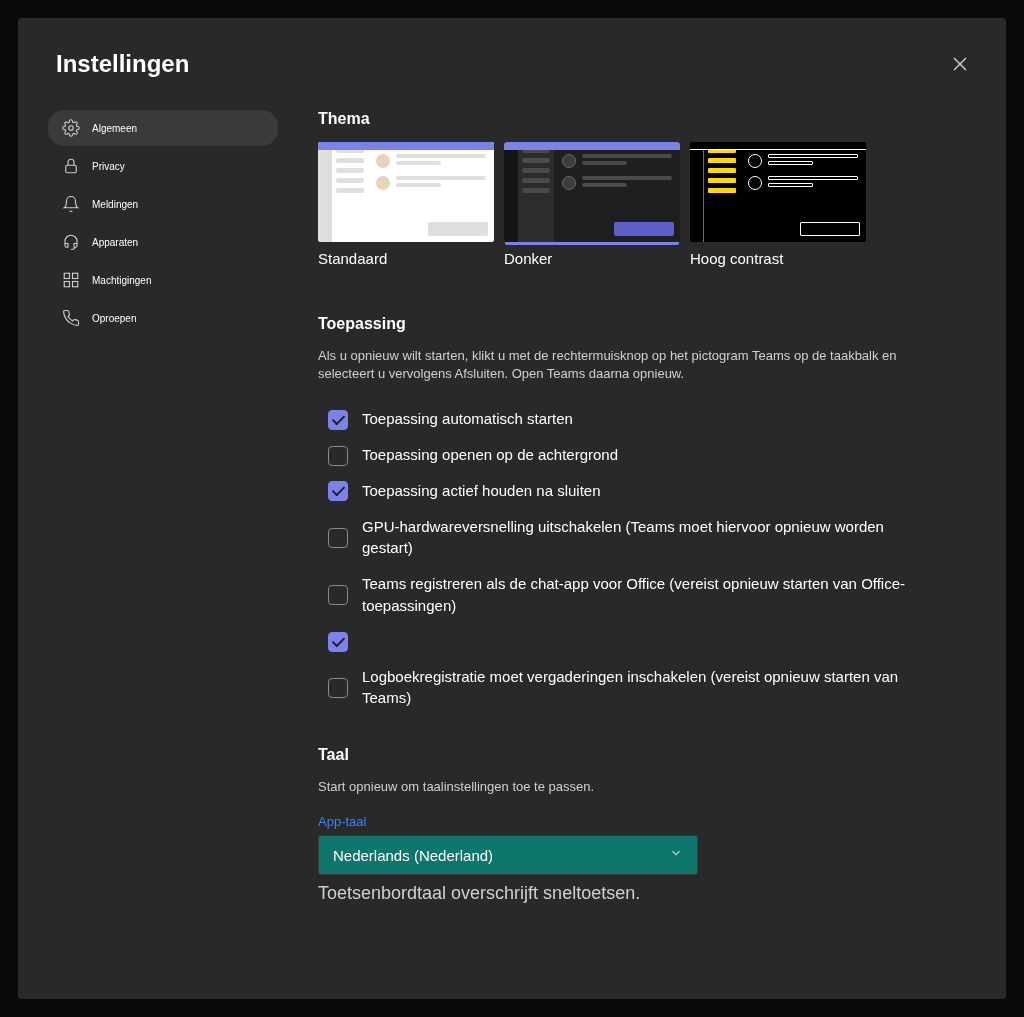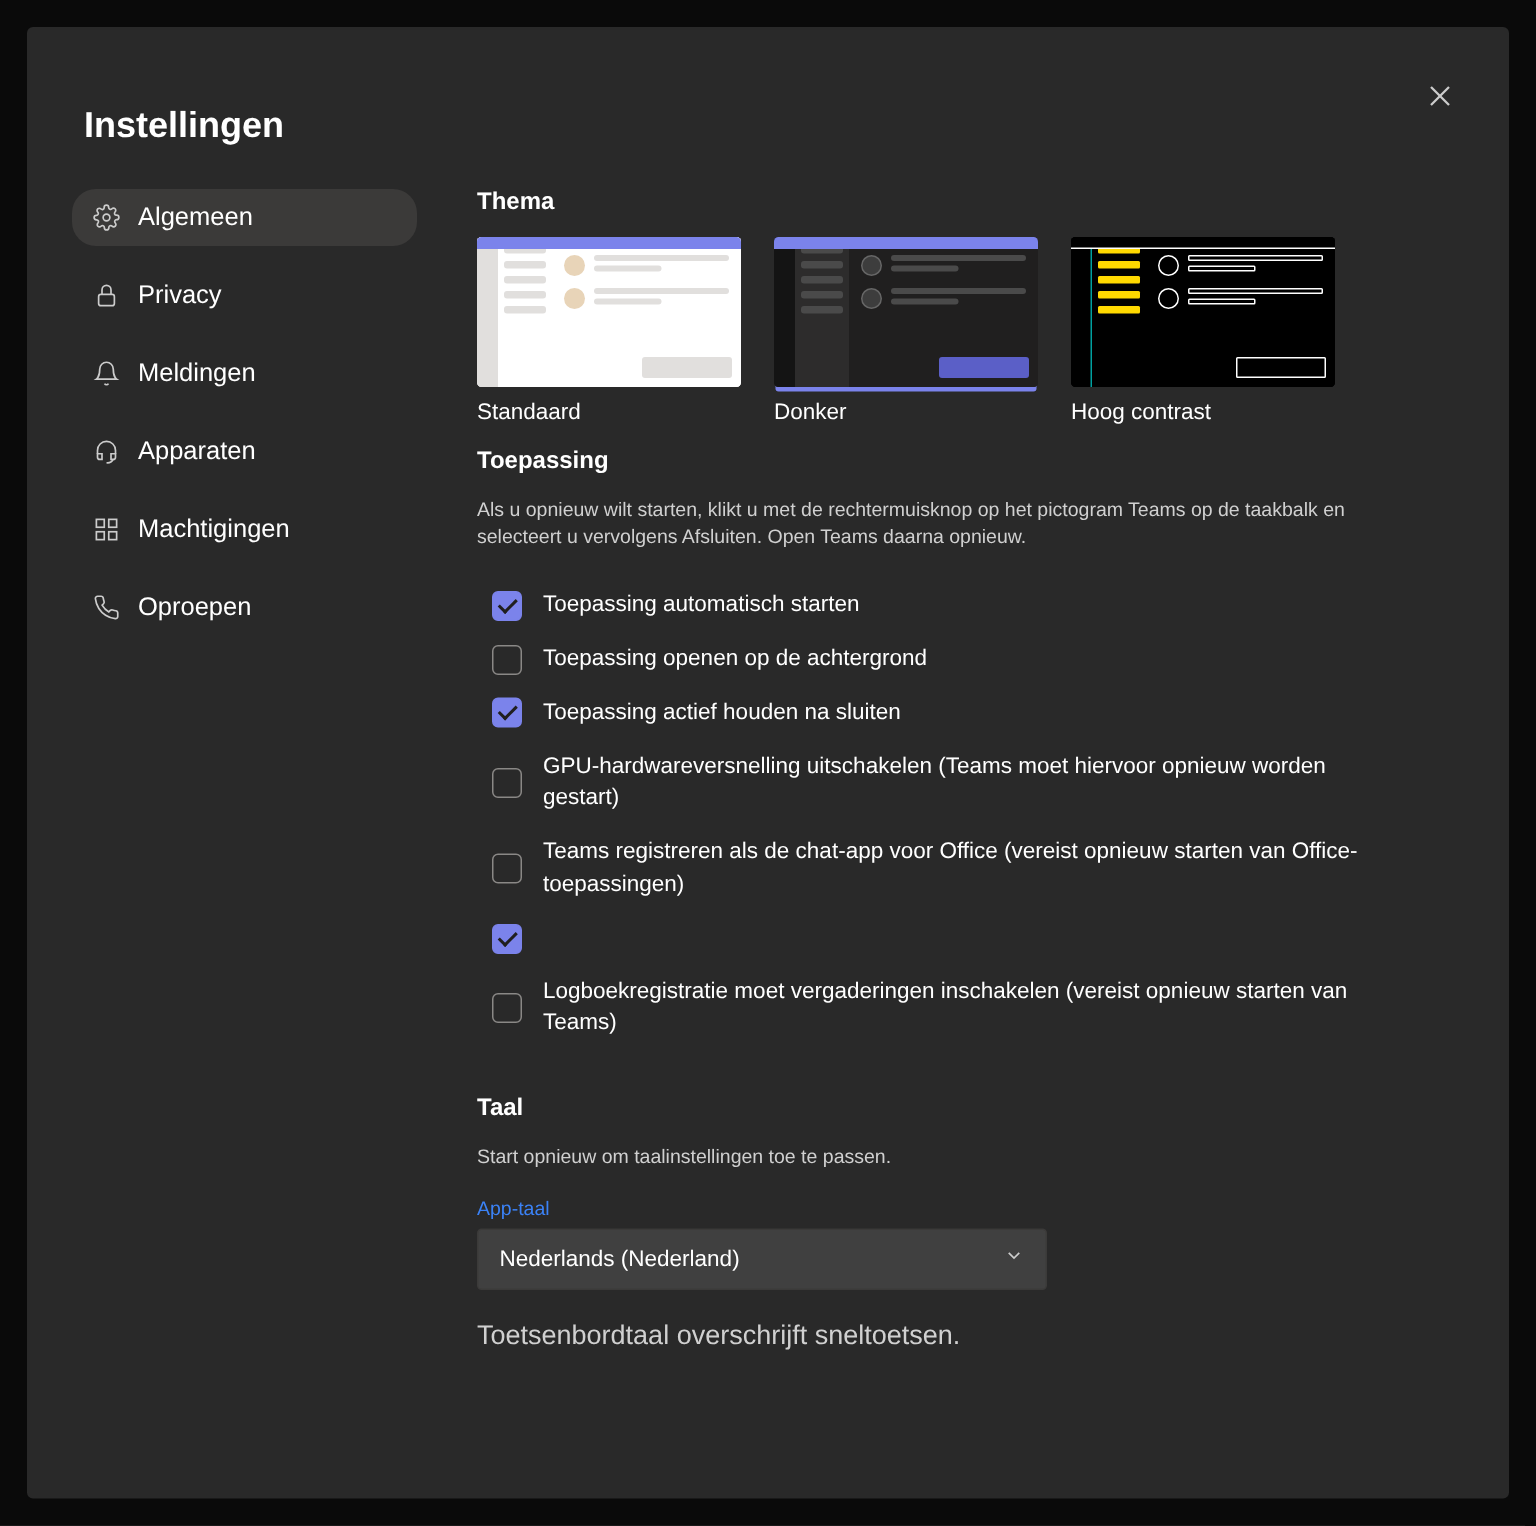--- a/index.html
+++ b/index.html
@@ -26,21 +26,20 @@
     display: flex;
     justify-content: space-between;
     align-items: flex-start;
     margin-bottom: 28px;
   }
   .dialog-title {
     font-size: 24px;
     font-weight: 700;
     color: #ffffff;
     padding-left: 8px;
-    margin-top: 20px;
   }
   .close-btn {
     width: 32px;
     height: 32px;
     display: flex;
     align-items: center;
     justify-content: center;
     cursor: pointer;
     color: #cccccc;
     font-size: 16px;
@@ -56,22 +55,22 @@
     flex-shrink: 0;
   }
   .sidebar-item {
     display: flex;
     align-items: center;
     gap: 12px;
     padding: 9px 14px;
     border-radius: 16px;
     cursor: pointer;
     color: #ffffff;
-    font-size: 17px;
-    margin-bottom: 14px;
+    font-size: 10px;
+    margin-bottom: 2px;
   }
   .sidebar-item.active {
     background: #3b3a39;
   }
   .sidebar-item .icon {
     width: 18px;
     height: 18px;
     display: flex;
     align-items: center;
     justify-content: center;
@@ -84,22 +83,22 @@
     padding-right: 10px;
   }
   .section-title {
     font-size: 16px;
     font-weight: 700;
     margin-bottom: 14px;
     color: #ffffff;
   }
   .themes {
     display: flex;
-    gap: 22px;
-    margin-bottom: 16px;
+    gap: 10px;
+    margin-bottom: 48px;
   }
   .theme-option {
     cursor: pointer;
   }
   .theme-preview {
     width: 176px;
     height: 100px;
     border-radius: 3px;
     overflow: hidden;
     position: relative;
@@ -200,29 +199,29 @@
     line-height: 1.45;
     max-width: 560px;
   }
   .field-label {
     font-size: 13px;
     color: #3b82f6;
     margin-bottom: 6px;
   }
   .select {
     width: 380px;
-    background: #404040;
+    background: #0f766e;
     border: 1px solid #3b3a39;
     border-radius: 3px;
     padding: 10px 14px;
     display: flex;
     justify-content: space-between;
     align-items: center;
     cursor: pointer;
-    margin-bottom: 20px;
+    margin-bottom: 8px;
   }
   .select-value {
     font-size: 15px;
     color: #ffffff;
   }
   .select .chev svg { width: 14px; height: 14px; stroke: #cccccc; stroke-width: 2; fill: none; }
   .hint {
     font-size: 18px;
     color: #d0d0d0;
   }

